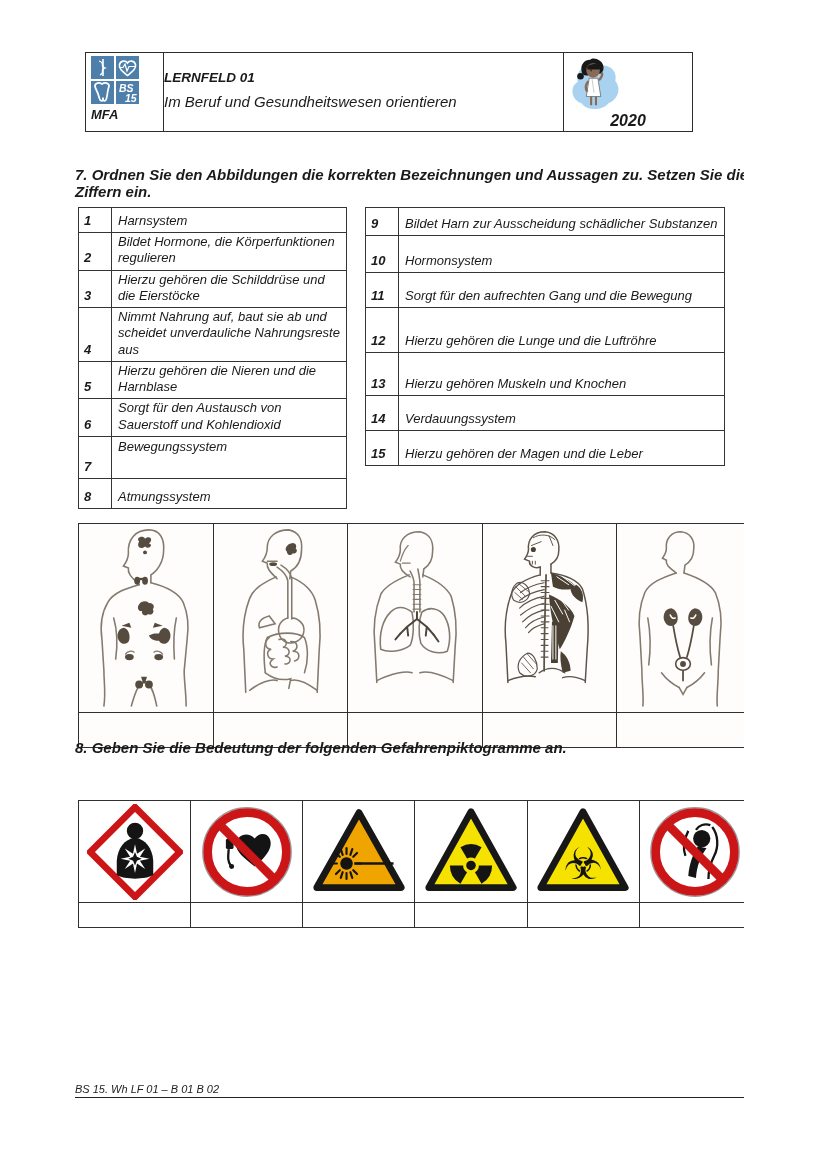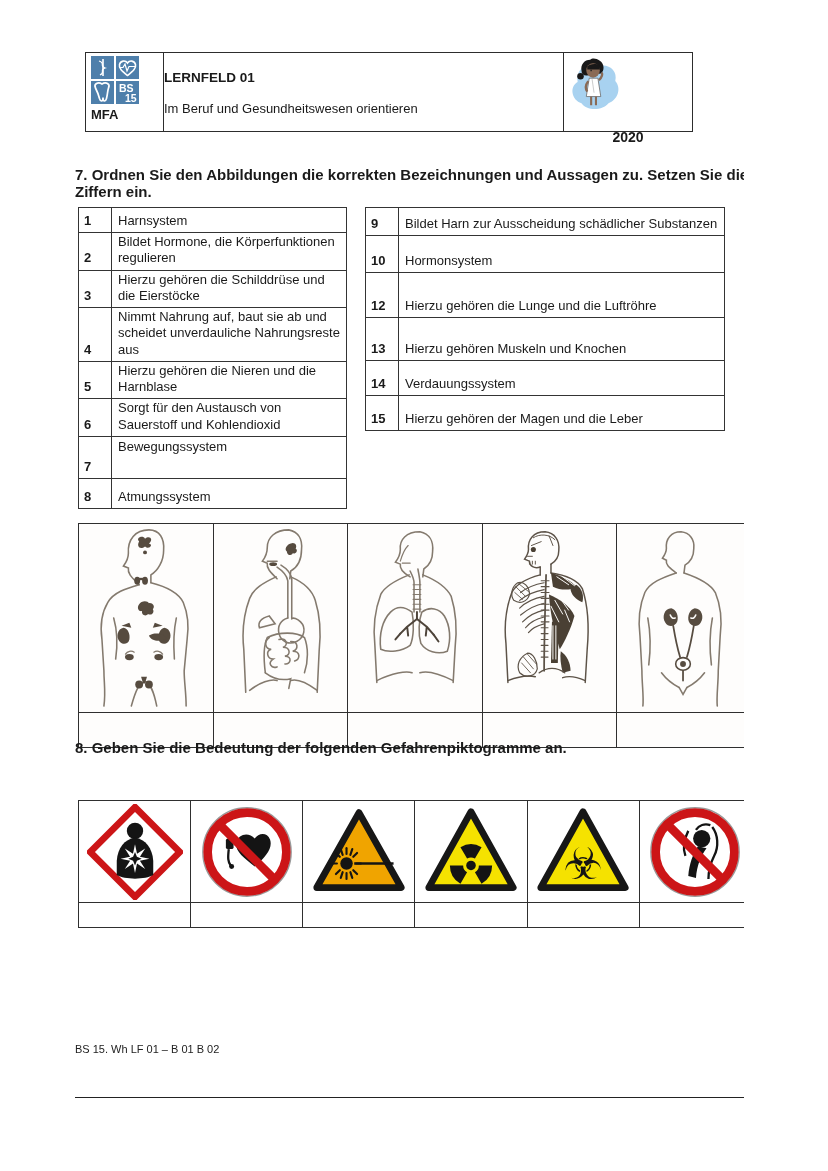--- a/index.html
+++ b/index.html
@@ -1,28 +1,28 @@
 <!DOCTYPE html>
 <html><head>
 <meta charset="utf-8">
 <style>
   html,body{margin:0;padding:0;background:#ffffff;}
   .page{position:relative;width:744px;height:1171px;background:#fff;
-        font-family:"Liberation Sans",sans-serif;color:#1a1a1a;overflow:hidden;}
+        font-family:"Liberation Sans",sans-serif;color:#1a1a1a;overflow:hidden;font-style:italic;}
 
   
   .header-box{position:absolute;left:85px;top:52px;width:606px;border:1.6px solid #2d2d2d;}
   .header-main{display:flex;height:78px;}
   .logo-cell{width:78px;border-right:1.4px solid #2d2d2d;padding:3px 0 0 5px;box-sizing:border-box;}
   .logo-label{font-weight:bold;font-size:13px;margin-top:1px;}
   .title-cell{flex:1;text-align:left;padding-top:17px;box-sizing:border-box;}
   .title-line1{font-weight:bold;font-size:13.5px;}
-  .title-line2{font-size:13px;margin-top:16px;}
+  .title-line2{font-size:15px;margin-top:8px;}
   .year-cell{width:129px;border-left:1.4px solid #2d2d2d;text-align:center;padding-top:3px;box-sizing:border-box;}
-  .year-label{font-weight:bold;font-size:14px;margin-top:17px;}
+  .year-label{font-weight:bold;font-size:16px;margin-top:0px;}
   .header-sub{border-top:1.4px solid #2d2d2d;height:21px;line-height:21px;
               font-weight:bold;font-size:13px;padding-left:7px;}
 
   
   .prompt{position:absolute;left:75px;width:720px;font-weight:bold;font-size:15px;}
   .prompt7{top:166px;}
   .prompt8{top:739px;}
 
   
   table{border-collapse:collapse;table-layout:fixed;}
@@ -44,21 +44,21 @@
   .ans-cell{height:34px;background:#fff;}
 
   
   .picto-table{position:absolute;left:78px;top:800px;width:674px;}
   .picto-table td{border:1.5px solid #2f2f2f;padding:0;text-align:center;}
   .picto-cell{height:101px;vertical-align:middle;background:#fff;}
   .picto-ans{height:24px;background:#fff;}
 
   
   .footer-rule{position:absolute;left:75px;top:1097px;width:678px;border-top:1.4px solid #222;}
-  .footer-text{position:absolute;left:75px;top:1043px;font-size:11px;color:#222;}
+  .footer-text{position:absolute;left:75px;top:1083px;font-size:11px;color:#222;}
 
   svg{display:block;margin:0 auto;}
   .logo-cell svg,.year-cell svg{margin:0;}
 </style>
 </head>
 <body>
 
 <div class="page">
 
   <div class="header-box">
@@ -162,20 +162,24 @@
         <col>
       </colgroup>
     <tbody>
       <tr class="h28">
           <td class="num">9</td>
           <td>Bildet Harn zur Ausscheidung schädlicher Substanzen</td>
         </tr>
       <tr class="h37">
           <td class="num">10</td>
           <td>Hormonsystem</td>
+        </tr>
+      <tr class="h35">
+          <td class="num">11</td>
+          <td>Sorgt für den aufrechten Gang und die Bewegung</td>
         </tr>
       <tr class="h45">
           <td class="num">12</td>
           <td>Hierzu gehören die Lunge und die Luftröhre</td>
         </tr>
       <tr class="h43">
           <td class="num">13</td>
           <td>Hierzu gehören Muskeln und Knochen</td>
         </tr>
       <tr class="h35">

